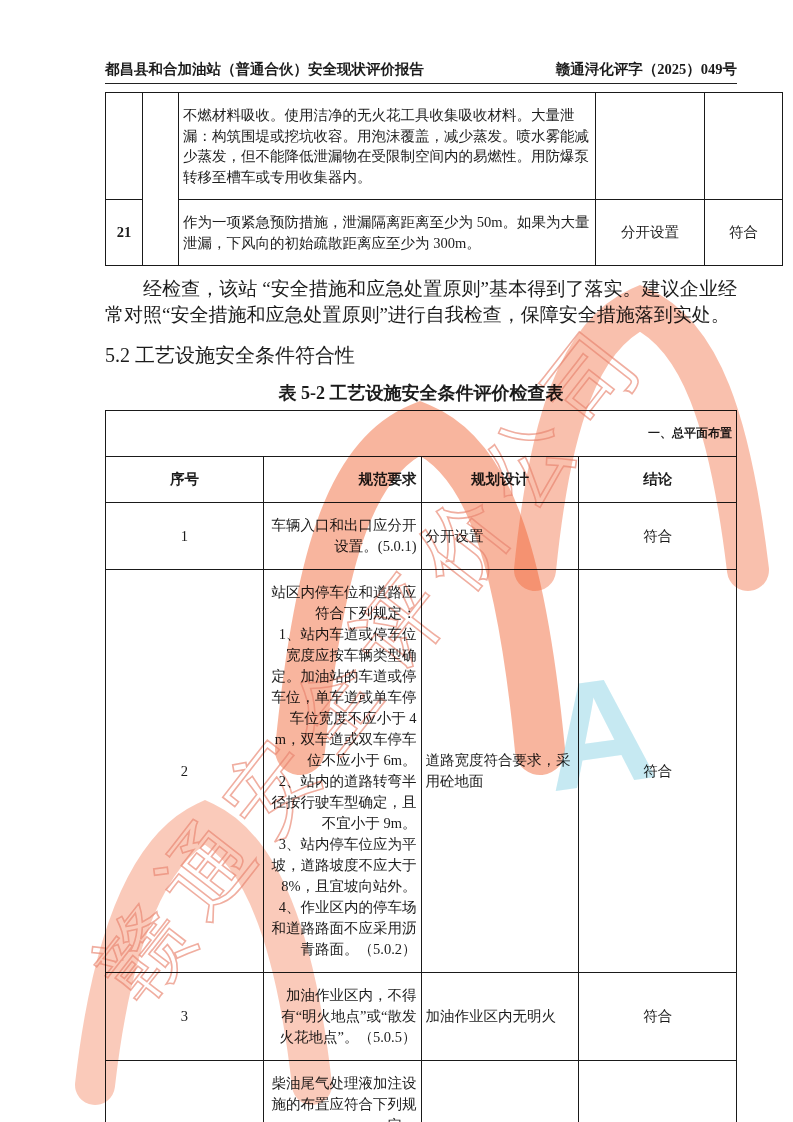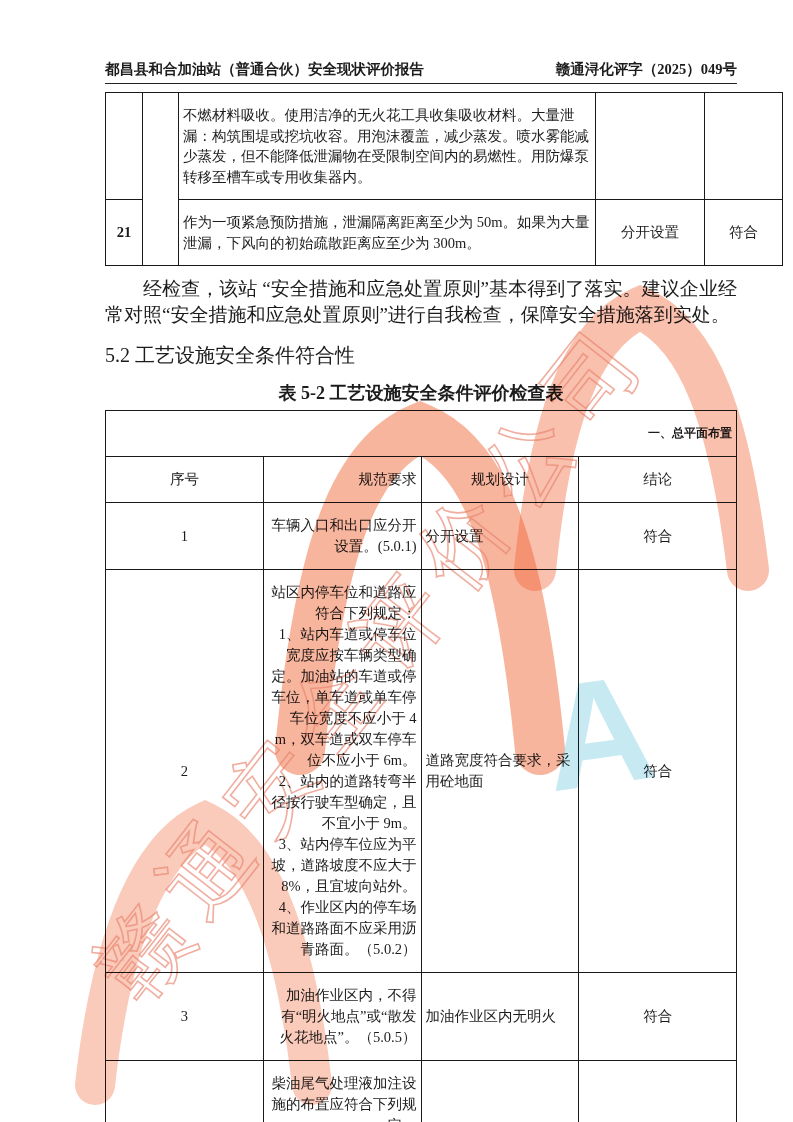--- a/index.html
+++ b/index.html
@@ -23,21 +23,21 @@
   .t1 .c4{width:100px;text-align:center;}
   .t1 .c5{width:69px;text-align:center;}
   .pre{white-space:pre-wrap;}
   
   .para{font-size:19px;line-height:26px;text-align:justify;text-indent:2em;
         margin:10px 0 0 0;}
   .h52{font-size:20px;font-weight:normal;margin:14px 0 0 0;}
   .t2title{font-size:18px;font-weight:bold;text-align:center;margin:12px 0 5px 0;font-family:Liberation Serif, serif;}
   
   .t2 .band{text-align:right;font-weight:bold;font-size:12px;}
-  .t2 th{text-align:center;font-weight:normal;}
+  .t2 th{text-align:center;font-weight:bold;}
   .t2 .cno{width:28px;text-align:center;}
   .t2 .creq{width:435px;text-align:right;}
   .t2 .cdes{width:100px;margin-left:48px;}
   .t2 .ccon{width:69px;text-align:center;}
   .b{font-weight:normal;}
   
   .wm{position:absolute;left:0;top:0;width:793px;height:1122px;z-index:5;
       pointer-events:none;mix-blend-mode:multiply;}
 </style>
 </head>

